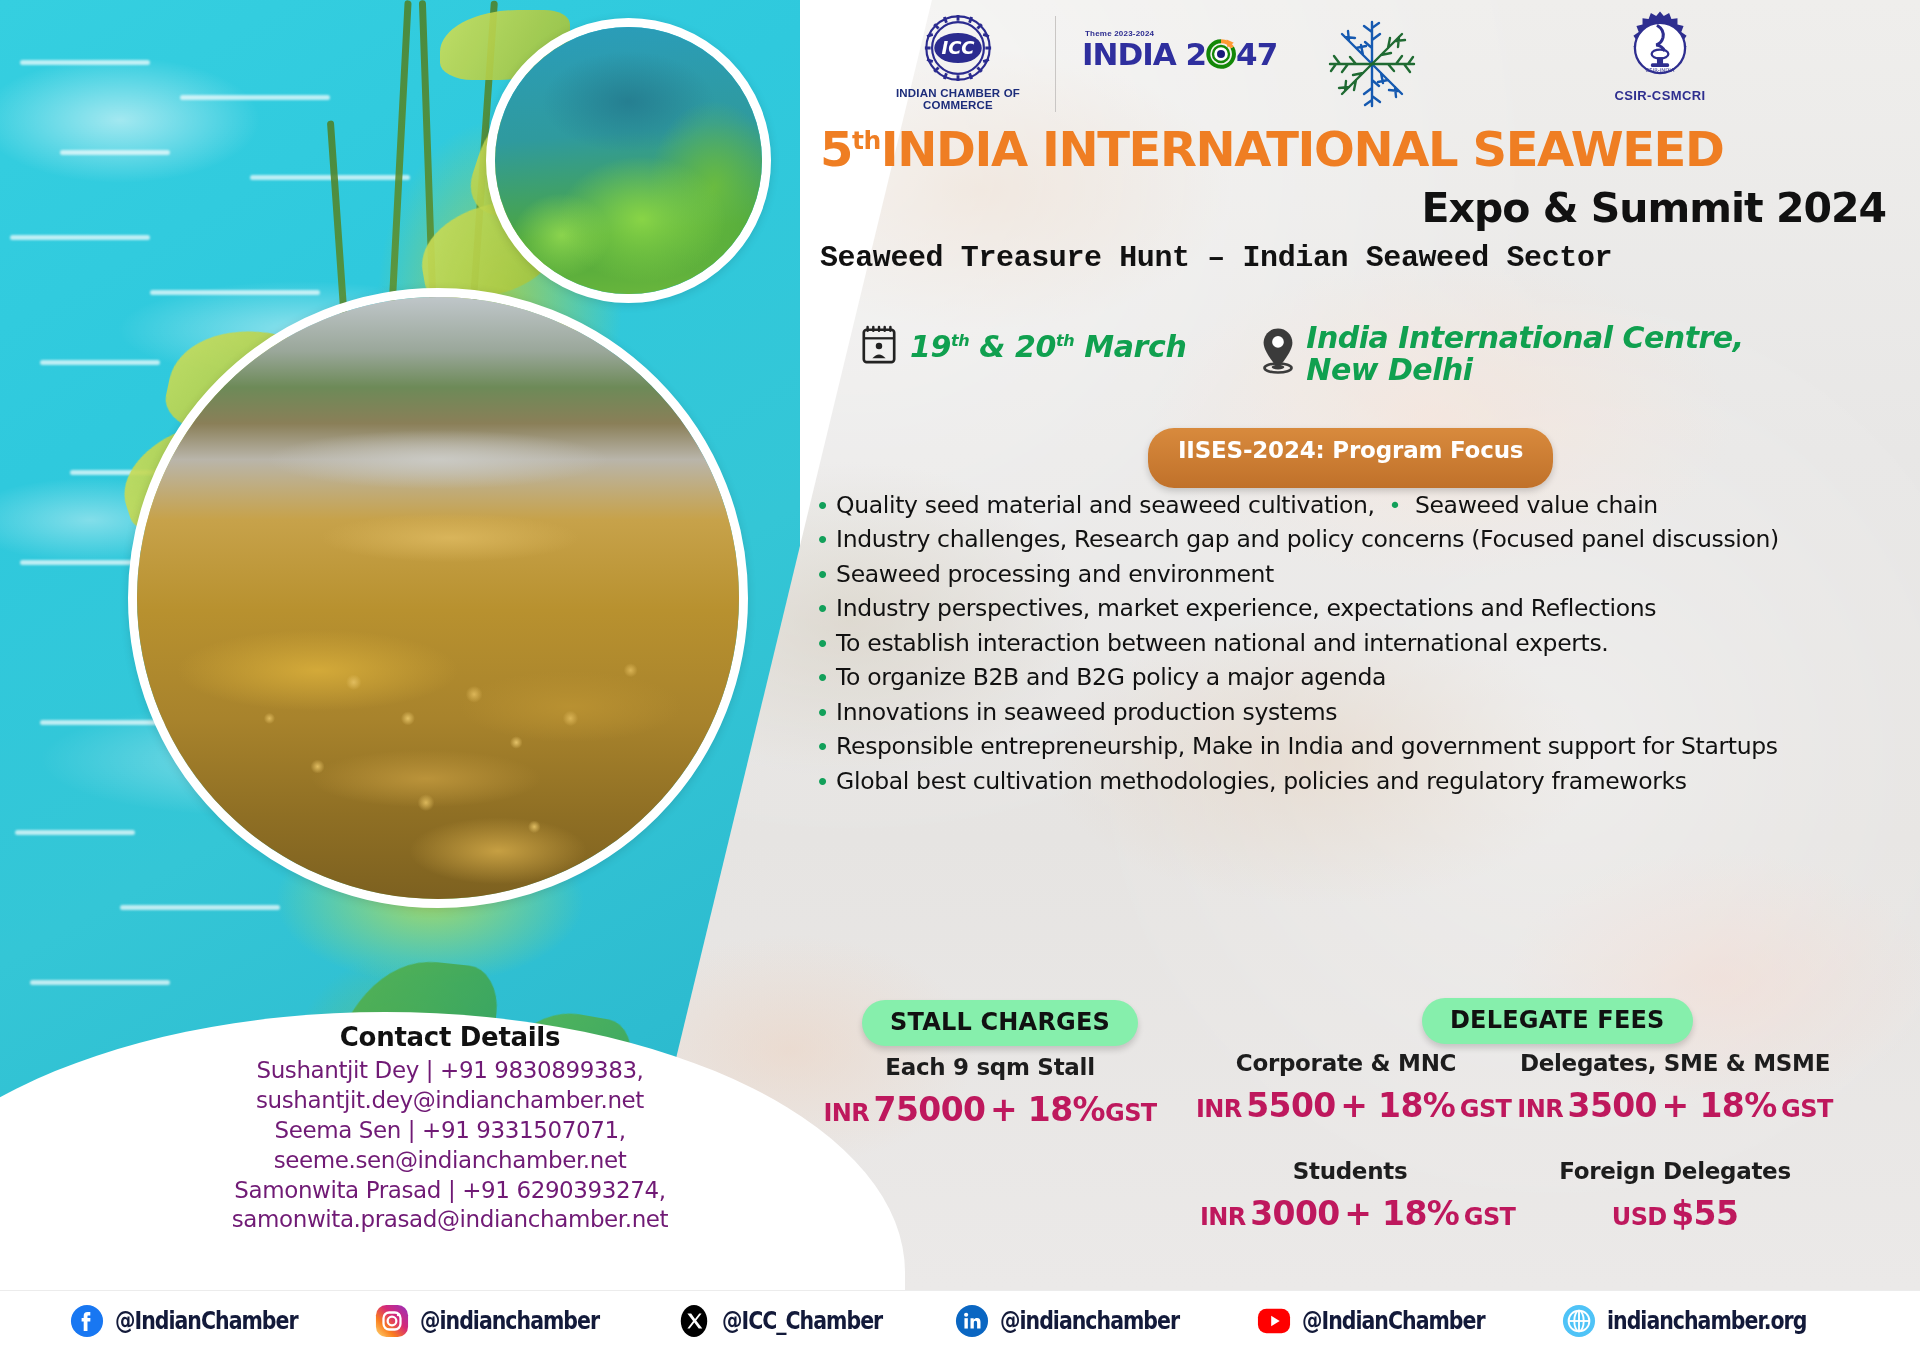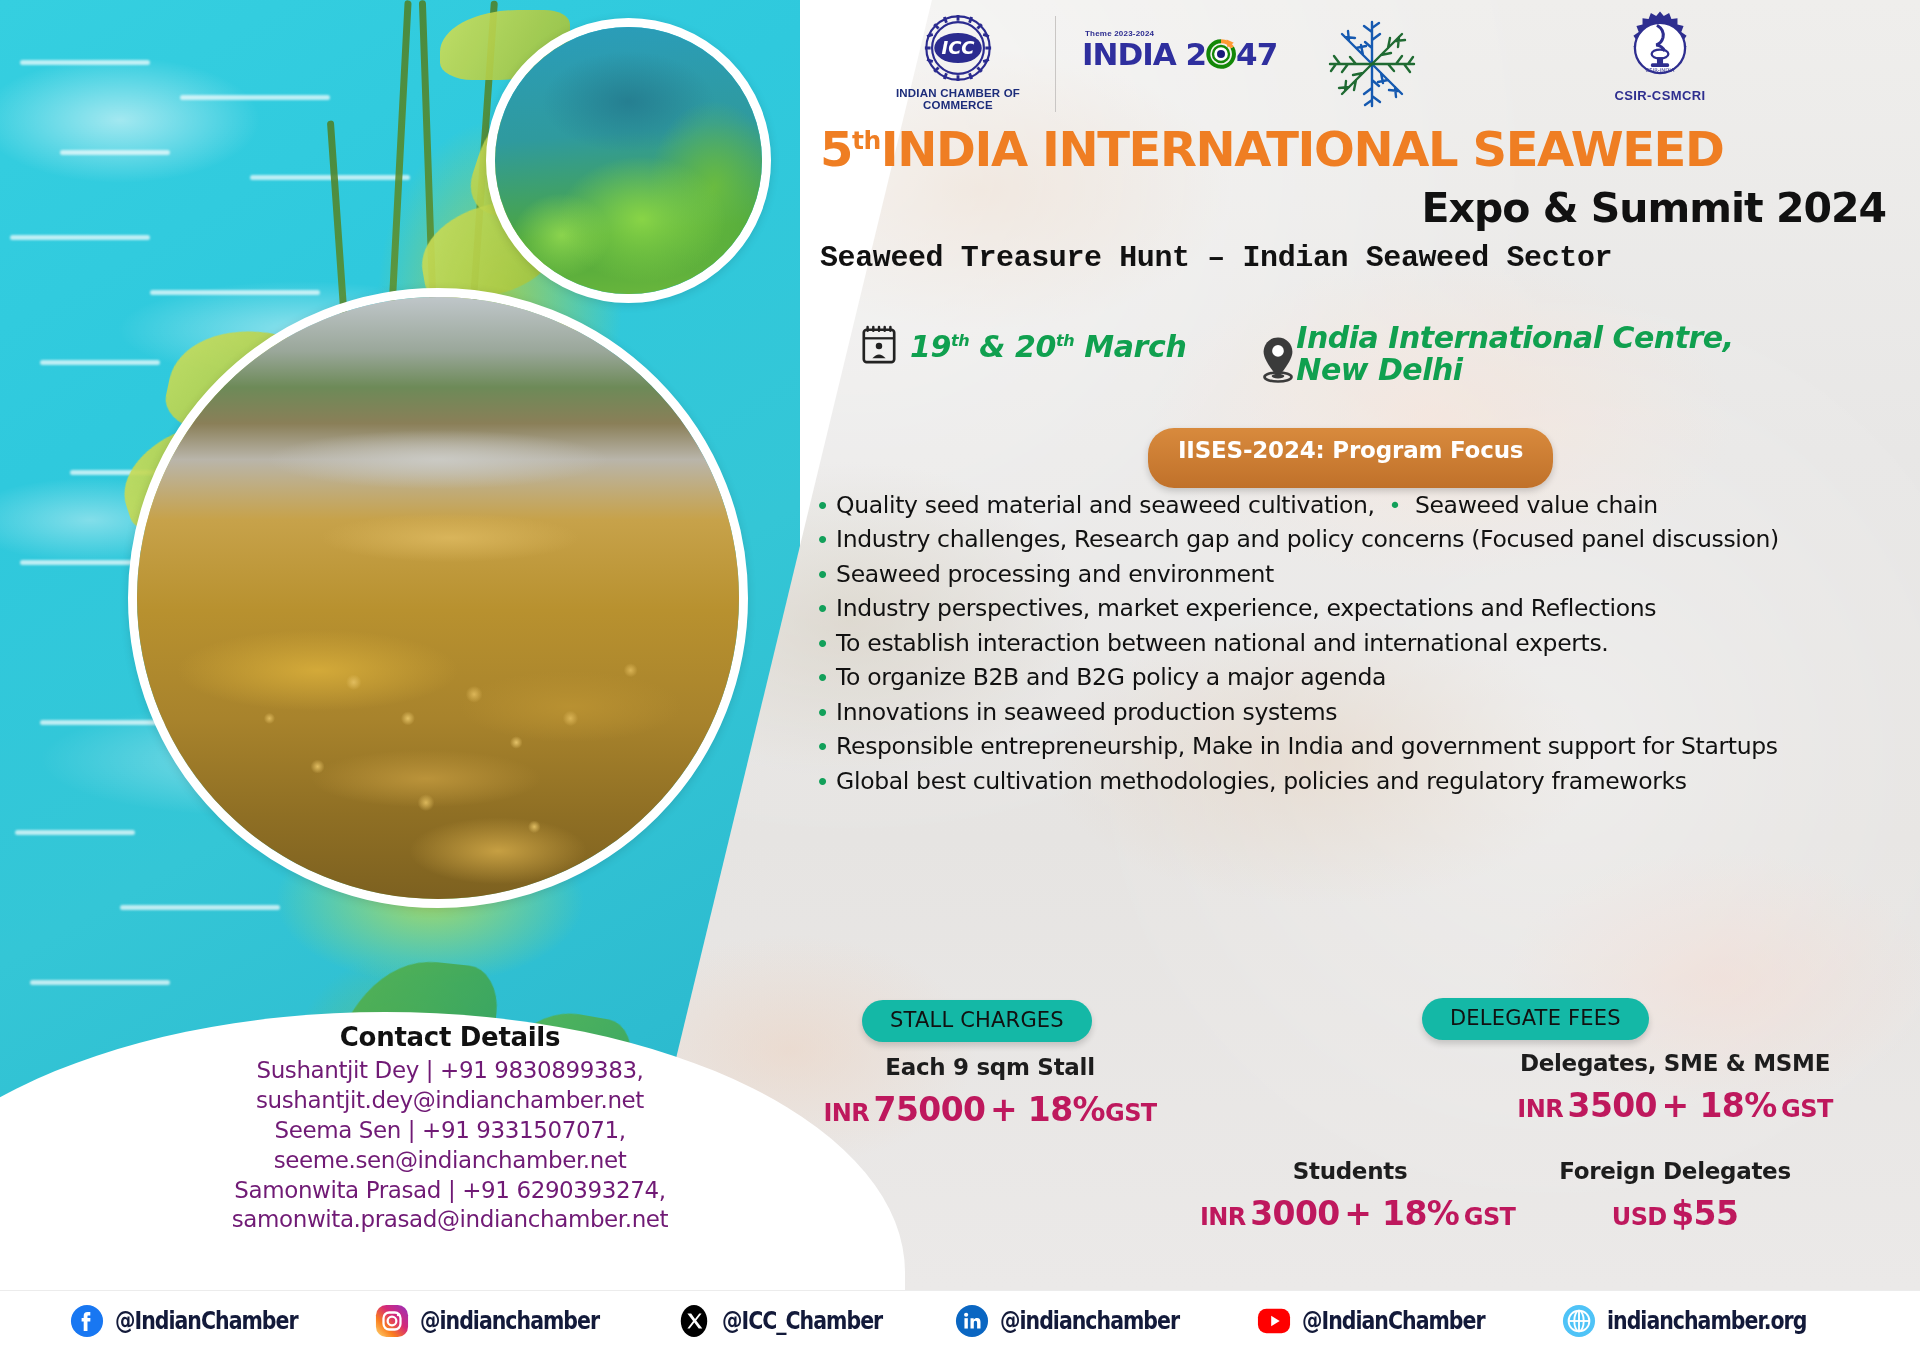--- a/index.html
+++ b/index.html
@@ -150,21 +150,21 @@
   }
 
   
   .meta-row { position:absolute; left:860px; top:322px; z-index:10; display:flex; align-items:flex-start; }
   .date-box { display:flex; align-items:center; gap:12px; }
   .date-text {
     font-family:"DejaVu Sans", sans-serif; font-size:30px; font-weight:700;
     font-style:italic; color:#10a04f; letter-spacing:-.4px; white-space:nowrap;
   }
   .date-text sup { font-size:16px; }
-  .venue-box { display:flex; align-items:flex-end; margin-left:74px; }
+  .venue-box { display:flex; align-items:flex-start; gap:10px; margin-left:74px; }
   .venue-text {
     font-family:"DejaVu Sans", sans-serif; font-size:30px; font-weight:700;
     font-style:italic; color:#10a04f; letter-spacing:-.5px; line-height:1.08;
   }
 
   
   .focus-badge {
     position:absolute; left:1148px; top:428px; z-index:10;
     background:linear-gradient(180deg,#d88a3d,#c0712a);
     color:#ffffff; font-family:"DejaVu Sans", sans-serif;
@@ -179,23 +179,23 @@
   .f-dot { color:#12a05a; font-size:26px; line-height:26px; margin-right:9px; flex:0 0 auto; }
   .f-text {
     font-family:"DejaVu Sans", sans-serif;
     font-size:23.5px; font-weight:400; color:#111111;
     line-height:1.17; letter-spacing:-.35px;
   }
   .f-inline-dot { color:#12a05a; font-size:22px; }
 
   
   .pill {
-    position:absolute; z-index:10; background:#14b8a6;
+    position:absolute; z-index:10; background:#86efac;
     color:#111; font-family:"DejaVu Sans", sans-serif;
-    font-size:21px; font-weight:400; letter-spacing:.2px;
+    font-size:24px; font-weight:700; letter-spacing:.2px;
     padding:8px 28px 10px; border-radius:24px;
     box-shadow:0 4px 6px rgba(0,0,0,.16);
   }
   .pill-stall { left:862px; top:1000px; }
   .pill-deleg { left:1422px; top:998px; }
 
   .price-label {
     font-family:"DejaVu Sans", sans-serif; font-size:23px; font-weight:700;
     color:#1d1d1d; letter-spacing:-.3px; white-space:nowrap;
   }
@@ -465,20 +465,29 @@
 
   <div class="blk blk-stall">
     <div class="price-label">Each 9 sqm Stall</div>
     <div class="price-value">
       <span class="cur">INR</span>
       <span class="amt">75000</span>
       <span class="amt">+ 18%</span><span class="gst">GST</span>
     </div>
   </div>
 
+  <div class="blk blk-corp">
+    <div class="price-label">Corporate &amp; MNC</div>
+    <div class="price-value">
+      <span class="cur">INR</span>
+      <span class="amt">5500</span>
+      <span class="amt">+ 18%</span>
+      <span class="gst">GST</span>
+    </div>
+  </div>
 
   <div class="blk blk-sme">
     <div class="price-label">Delegates, SME &amp; MSME</div>
     <div class="price-value">
       <span class="cur">INR</span>
       <span class="amt">3500</span>
       <span class="amt">+ 18%</span>
       <span class="gst">GST</span>
     </div>
   </div>

